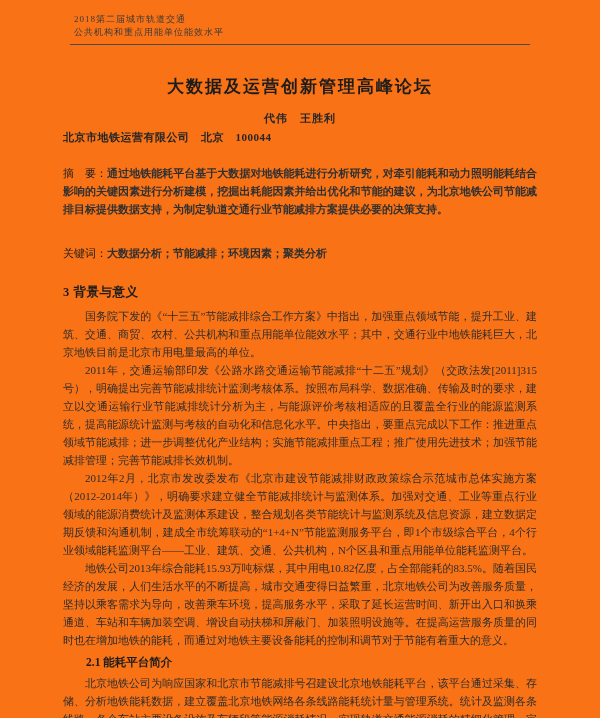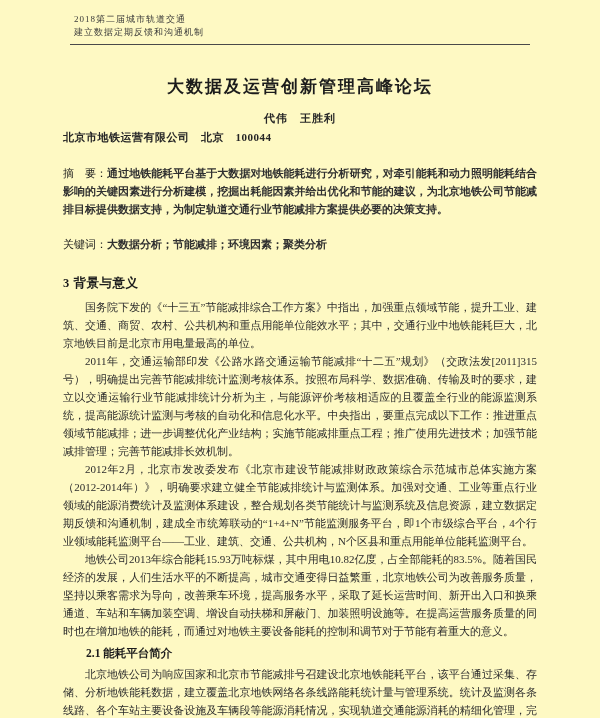--- a/index.html
+++ b/index.html
@@ -1,20 +1,20 @@
 <!DOCTYPE html>
 <html><head>
 <meta charset="utf-8">
 <style>
   * { margin: 0; padding: 0; box-sizing: border-box; }
   html, body { background: #ffffff; }
   .page {
     width: 600px;
     height: 718px;
-    background: #fef9c3;
+    background: #f97316;
     overflow: hidden;
     position: relative;
     font-family: "Liberation Serif", "DejaVu Serif", serif;
     color: #262626;
   }
   .conf-header {
     padding: 13px 0 0 74px;
     font-size: 9px;
     line-height: 13px;
     color: #3a3a3a;
@@ -57,21 +57,21 @@
     text-align: justify;
     font-weight: bold;
     color: #303030;
   }
   .abstract .label,
   .keywords .label {
     font-weight: normal;
     color: #1c1c1c;
   }
   .keywords {
-    margin-top: 17px;
+    margin-top: 26px;
     font-size: 11px;
     line-height: 18px;
     font-weight: bold;
     color: #303030;
   }
   .section-heading {
     margin-top: 22px;
     font-size: 12.5px;
     font-weight: bold;
     color: #1c1c1c;
@@ -94,21 +94,21 @@
     color: #1c1c1c;
   }
 </style>
 </head>
 <body>
 
 <div class="page">
 
   <div class="conf-header">
     <div>2018第二届城市轨道交通</div>
-    <div>建立数据定期反馈和沟通机制</div>
+    <div>公共机构和重点用能单位能效水平</div>
   </div>
 
   <hr class="header-rule">
 
   <div class="content">
 
     <h1 class="paper-title">大数据及运营创新管理高峰论坛</h1>
 
     <div class="authors">代伟　王胜利</div>
 

